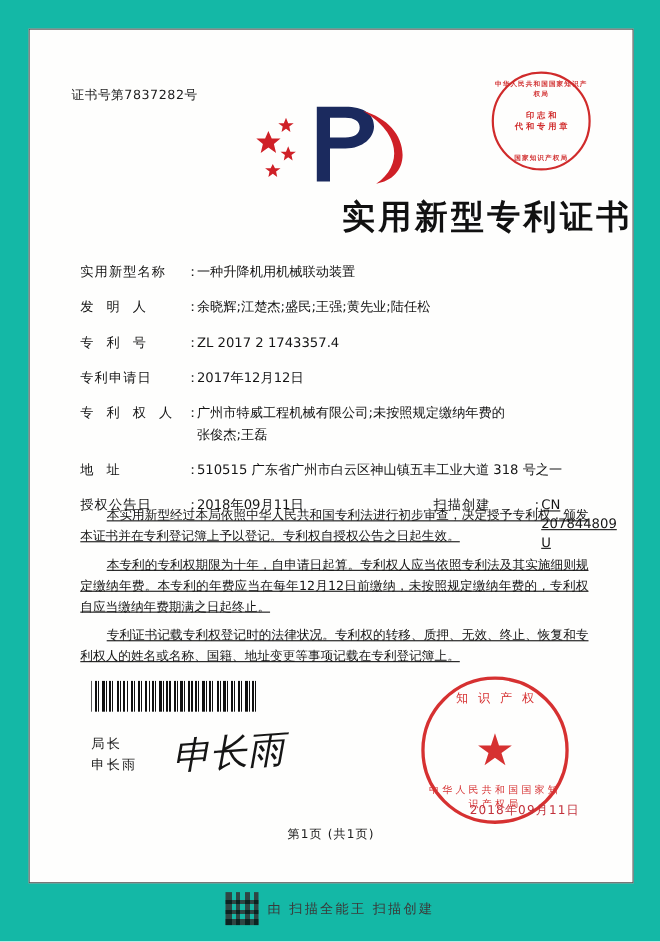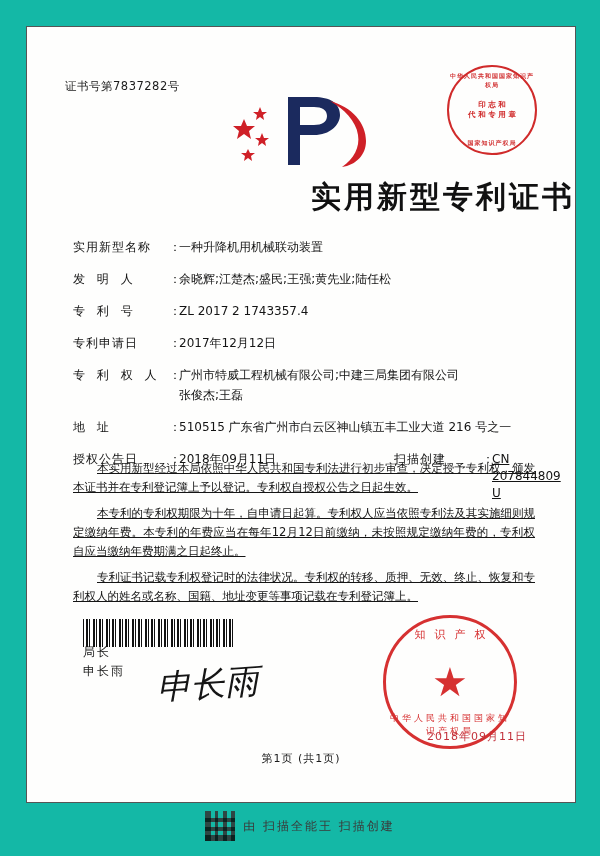--- a/index.html
+++ b/index.html
@@ -185,21 +185,21 @@
         #111 0px, #111 1px, #fff 1px, #fff 3px,
         #111 3px, #111 5px, #fff 5px, #fff 6px,
         #111 6px, #111 7px, #fff 7px, #fff 10px,
         #111 10px, #111 12px, #fff 12px, #fff 13px);
   }
 
   
   .director {
     position: absolute;
     left: 56px;
-    top: 616px;
+    top: 640px;
     font-size: 12px;
     line-height: 19px;
     letter-spacing: 2px;
   }
   .signature {
     position: absolute;
     left: 130px;
     top: 632px;
     width: 180px;
     height: 56px;
@@ -357,29 +357,29 @@
         <div class="frow">
           <div class="flabel tight">专利申请日</div>
           <div class="fcolon">：</div>
           <div class="fvalue">2017年12月12日</div>
         </div>
 
         <div class="frow">
           <div class="flabel">专 利 权 人</div>
           <div class="fcolon">：</div>
           <div class="fvalue">
-            <span>广州市特威工程机械有限公司;中建三局集团有限公司</span>
+            <span>广州市特威工程机械有限公司;未按照规定缴纳年费的</span>
             <span class="sub">张俊杰;王磊</span>
           </div>
         </div>
 
         <div class="frow">
           <div class="flabel">地 址</div>
           <div class="fcolon">：</div>
-          <div class="fvalue">510515 广东省广州市白云区神山镇五丰工业大道 216 号之一</div>
+          <div class="fvalue">510515 广东省广州市白云区神山镇五丰工业大道 318 号之一</div>
         </div>
 
         <div class="frow two-col">
           <div class="flabel tight">授权公告日</div>
           <div class="fcolon">：</div>
           <div class="fvalue">2018年09月11日</div>
           <div class="flabel2">扫描创建</div>
           <div class="fcolon">：</div>
           <div class="fvalue2">CN 207844809 U</div>
         </div>

